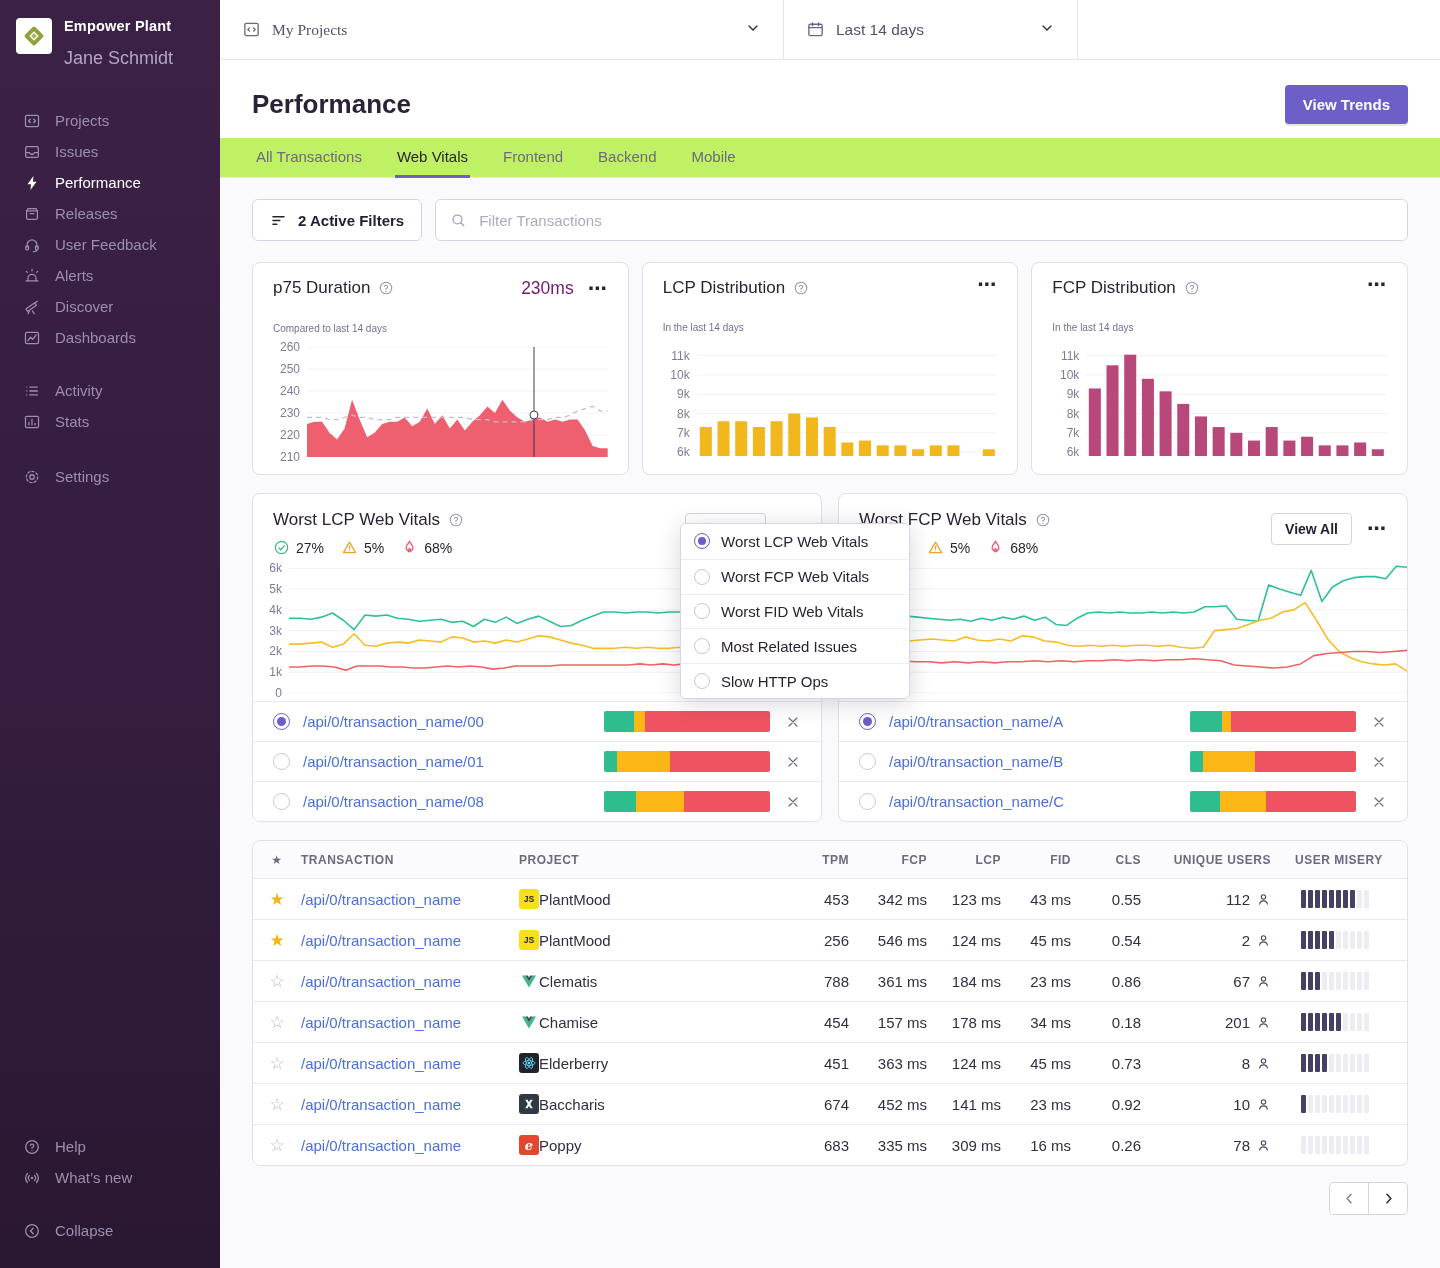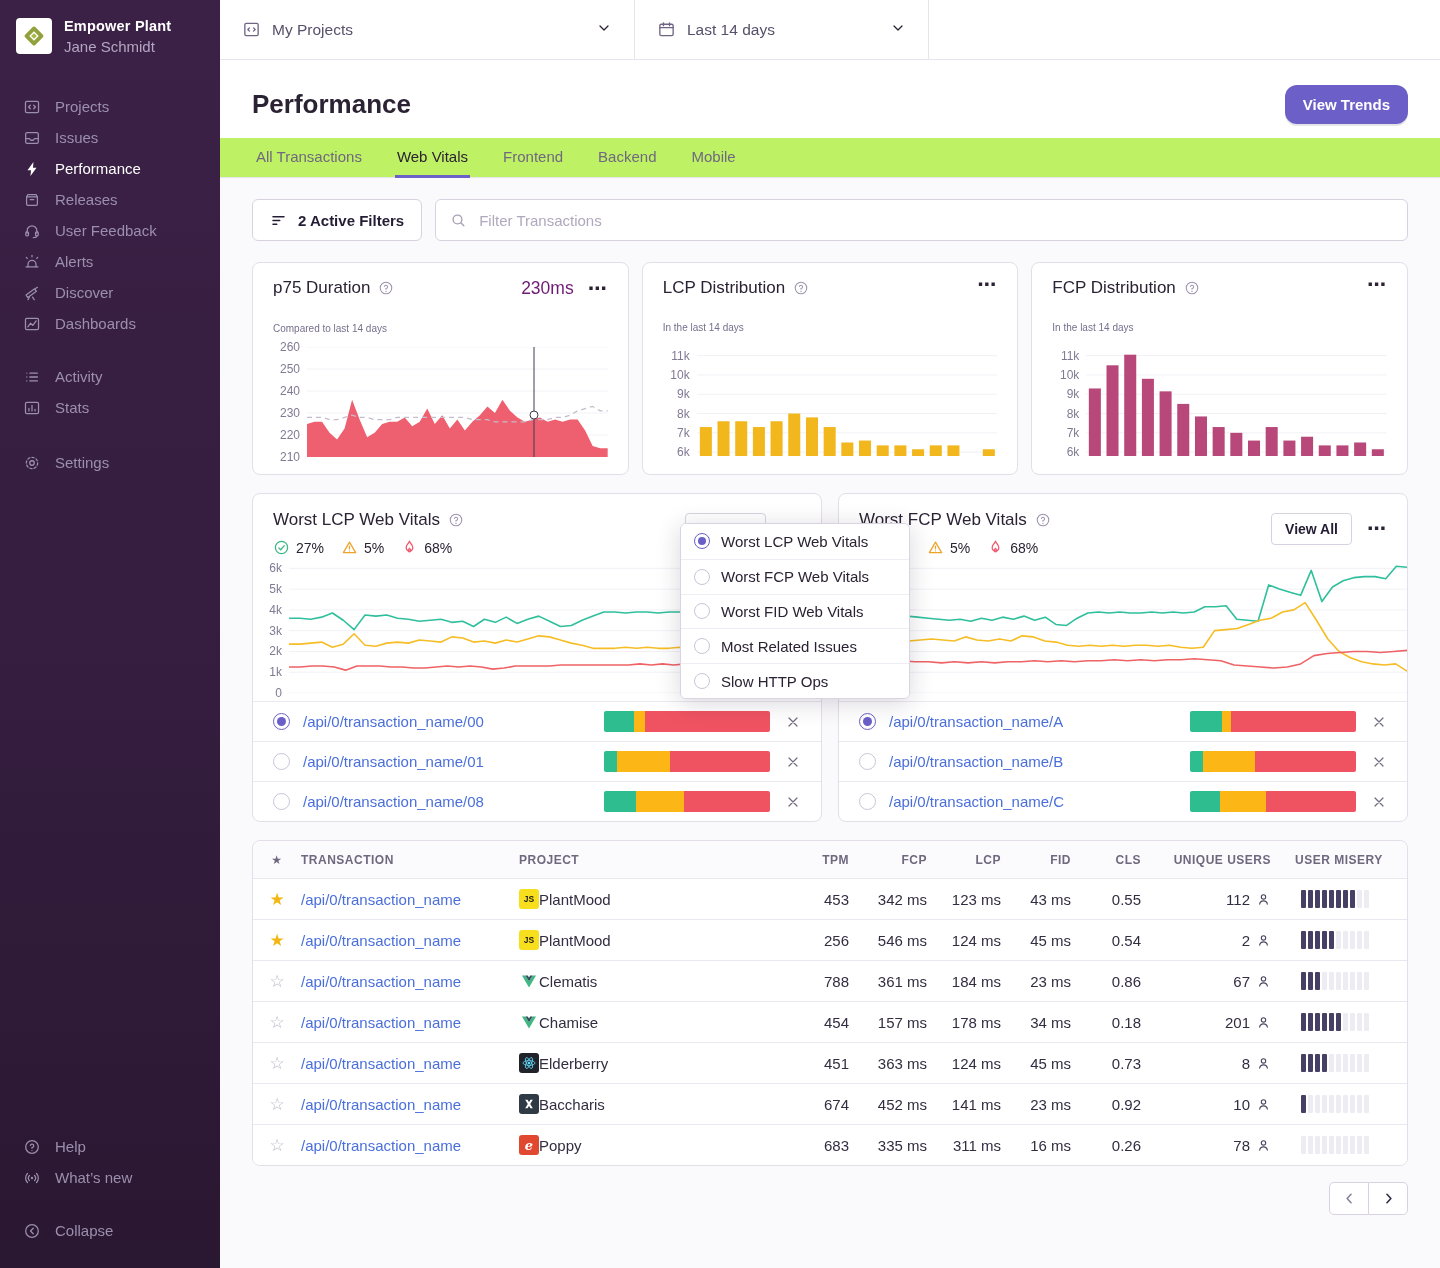--- a/index.html
+++ b/index.html
@@ -4,41 +4,41 @@
 <style>
   * { box-sizing: border-box; }
   html,body { margin:0; padding:0; background:#faf9fb; font-family:"Liberation Sans","DejaVu Sans",sans-serif; }
   .app { position:relative; width:1440px; height:1268px; display:flex; overflow:hidden; background:#faf9fb; }
 
   
   .sidebar { width:220px; flex:none; background:linear-gradient(180deg,#3b2146 0%,#341d3e 55%,#2a1731 100%); display:flex; flex-direction:column; padding-bottom:22px; }
   .org { display:flex; gap:12px; padding:18px 16px 14px; align-items:flex-start; cursor:pointer; }
   .logo { width:36px; height:36px; background:#fff; border-radius:4px; display:grid; place-items:center; flex:none; }
   .org-name { color:#fff; font-weight:700; font-size:14.5px; letter-spacing:.2px; }
-  .org-user { color:#b4a6c2; font-size:15px; margin-top:4px; }
+  .org-user { color:#b4a6c2; font-size:18px; margin-top:14px; }
   nav { margin-top:22px; }
   nav.tight { margin-top:24px; }
   .nav-item { display:flex; align-items:center; gap:14px; padding:6.5px 0 6.5px 23px; color:#9c8fae; font-size:15px; cursor:pointer; }
   .nav-item svg { flex:none; }
   .nav-item.active { color:#ffffff; }
   .sidebar-spacer { flex:1; }
 
   
   .main { flex:1; display:flex; flex-direction:column; min-width:0; }
   .topbar { height:60px; flex:none; background:#fff; border-bottom:1px solid #e8e4ec; display:flex; }
   .tb-sec { display:flex; align-items:center; gap:11px; padding:0 22px; border-right:1px solid #e8e4ec; color:#57506a; font-size:15.5px; cursor:pointer; }
-  .tb-sec:nth-child(1) { width:415px; }
+  .tb-sec:nth-child(1) { width:564px;font-family:Liberation Serif, serif; }
   .tb-sec:nth-child(2) { width:294px; }
   .tb-sec:nth-child(3) { flex:1; border-right:none;font-style:italic; }
   .tb-sec .chev { margin-left:auto; }
 
   
   .page-head { background:#fff; display:flex; align-items:center; justify-content:space-between; padding:25px 32px 14px; }
   .page-title { font-size:26px; color:#2b2233; font-weight:600; margin:0; }
-  .btn-primary { background:#6c5fc7; color:#fff; border:none; border-radius:12px; padding:11px 18px; font-weight:700; font-size:15px; cursor:pointer; box-shadow:0 2px 0 rgba(43,34,51,.12); font-family:inherit; }
+  .btn-primary { background:#6c5fc7; color:#fff; border:none; border-radius:4px; padding:11px 18px; font-weight:700; font-size:15px; cursor:pointer; box-shadow:0 2px 0 rgba(43,34,51,.12); font-family:inherit; }
   .tabs { background:#bef264; display:flex; gap:31px; padding:0 34px; border-bottom:1px solid #e8e4ec; }
   .tab { padding:10px 2px; font-size:15px; color:#6f687f; cursor:pointer; border-bottom:3px solid transparent; margin-bottom:-1px; }
   .tab.active { color:#2b2233; border-bottom-color:#6c5fc7; }
 
   
   .content { padding:21px 32px 26px; }
   .filter-row { display:flex; gap:13px; }
   .btn-filters { display:flex; align-items:center; gap:11px; background:#fff; border:1px solid #d8d2e0; border-radius:6px; padding:0 17px; height:42px; font-weight:700; font-size:15px; color:#241d34; cursor:pointer; font-family:inherit; }
   .searchbox { flex:1; display:flex; align-items:center; gap:10px; background:#fff; border:1px solid #d8d2e0; border-radius:6px; padding:0 14px; height:42px; }
   .searchbox input { border:none; outline:none; flex:1; font-size:15px; color:#2b2233; font-family:inherit; background:transparent; }
@@ -949,21 +949,21 @@
             </div>
             <div class="t-row">
               <span class="c-star star-off">☆</span>
               <a class="c-tx">/api/0/transaction_name</a>
               <span class="c-proj">
                 <span class="pi pi-ember">e</span>
                 <span>Poppy</span>
               </span>
               <span class="c-num">683</span>
               <span class="c-num">335 ms</span>
-              <span class="c-num">311 ms</span>
+              <span class="c-num">309 ms</span>
               <span class="c-num">16 ms</span>
               <span class="c-num">0.26</span>
               <span class="c-users">
                 <span>78</span>
                 <svg width="15" height="15" viewBox="0 0 20 20" fill="none" stroke="#4b4560" stroke-width="1.5" stroke-linecap="round">
                   <circle cx="10" cy="6.6" r="2.9"></circle>
                   <path d="M4.9 16.2c.4-2.9 2.4-4.3 5.1-4.3s4.7 1.4 5.1 4.3"></path>
                 </svg>
               </span>
               <span class="c-misery">

